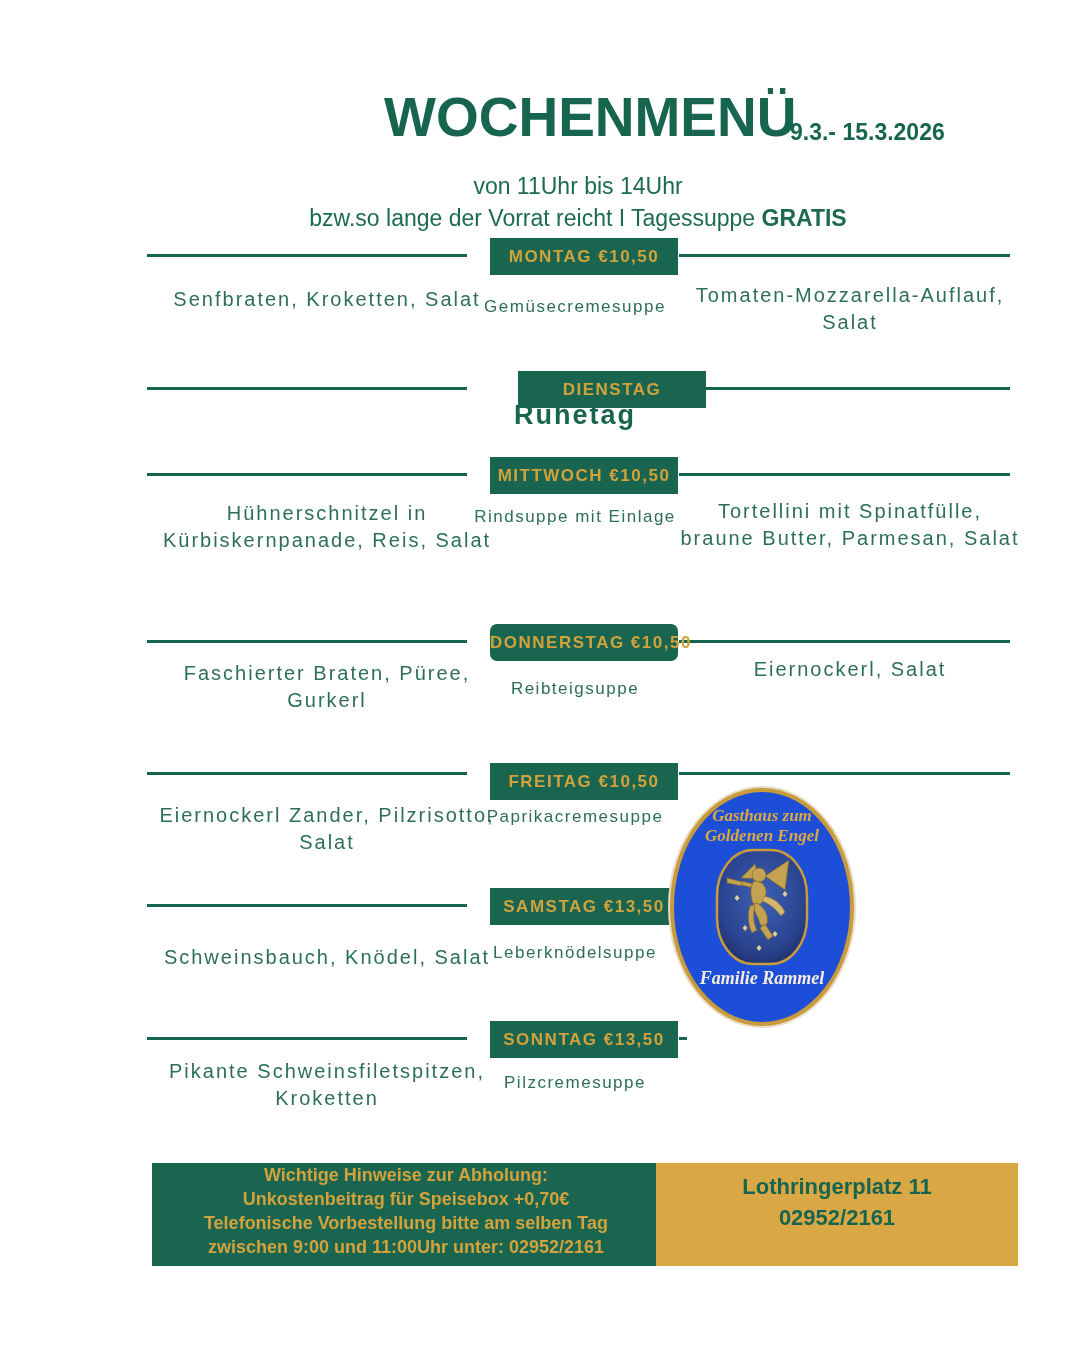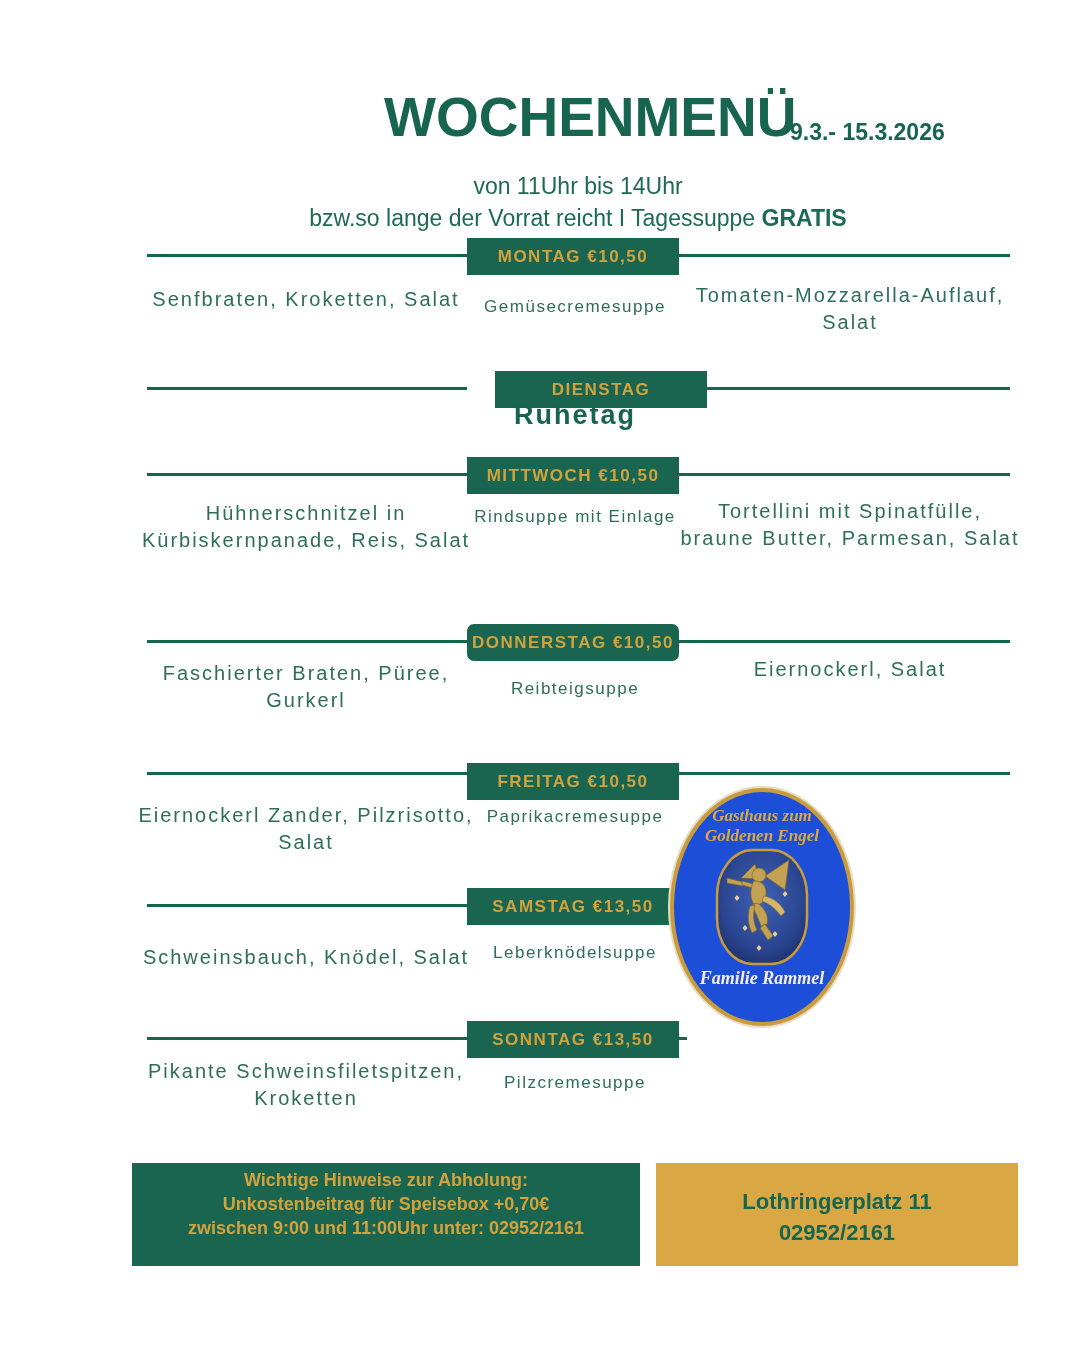--- a/index.html
+++ b/index.html
@@ -16,26 +16,26 @@
     position:absolute;left:790px;top:119px;font-size:23px;font-weight:bold;color:#17654e;
   }
   .subtitle{
     position:absolute;left:578px;transform:translateX(-50%);white-space:nowrap;
     font-size:23px;color:#1d6a52;
   }
   .subtitle b{font-weight:bold;}
   
   .rule{position:absolute;height:3px;background:#17654e;}
   .banner{
-    position:absolute;left:467px;width:212px;height:37px;line-height:37px;
+    position:absolute;left:490px;width:188px;height:37px;line-height:37px;
     background:#1a6550;color:#d2a23c;font-size:17px;font-weight:bold;
     letter-spacing:1.5px;text-align:center;white-space:nowrap;
   }
   .dish{
-    position:absolute;left:128px;width:356px;text-align:center;
+    position:absolute;left:149px;width:356px;text-align:center;
     font-size:20px;letter-spacing:2px;line-height:1.35;color:#2d6e59;
   }
   .soup{
     position:absolute;left:465px;width:220px;text-align:center;
     font-size:17px;letter-spacing:1.5px;line-height:1.3;color:#2d6e59;
   }
   .dish-right{
     position:absolute;left:680px;width:340px;text-align:center;
     font-size:20px;letter-spacing:2px;line-height:1.35;color:#2d6e59;
   }
@@ -57,29 +57,29 @@
   .logo-line.l1{top:14px;}
   .logo-line.l2{top:34px;}
   .logo-family{
     position:absolute;left:0;width:100%;top:176px;text-align:center;
     font-family:"Liberation Serif",serif;font-style:italic;font-weight:bold;
     font-size:18px;color:#f6eedb;
   }
   .logo-art{position:absolute;left:50%;top:56px;transform:translateX(-50%);}
   
   .notice-box{
-    position:absolute;left:132px;top:1163px;width:508px;height:103px;
+    position:absolute;left:152px;top:1163px;width:508px;height:103px;
     background:#1a6550;color:#d2a23c;text-align:center;
-    font-size:18px;font-weight:bold;line-height:24px;padding-top:5px;box-sizing:border-box;
+    font-size:18px;font-weight:bold;line-height:24px;box-sizing:border-box;
     white-space:nowrap;
   }
   .address-box{
     position:absolute;left:656px;top:1163px;width:362px;height:103px;
     background:#d9a844;color:#17654e;text-align:center;
-    font-size:22px;font-weight:bold;line-height:31px;padding-top:23px;box-sizing:border-box;
+    font-size:22px;font-weight:bold;line-height:31px;padding-top:8px;box-sizing:border-box;
   }
 </style>
 </head>
 <body>
 
 <div id="poster">
 
   <div class="title">WOCHENMENÜ</div>
   <div class="date-range">9.3.- 15.3.2026</div>
   <div class="subtitle" style="top:173px;">von 11Uhr bis 14Uhr</div>
@@ -160,20 +160,21 @@
         <polygon points="60,83 62.5,86 60,89 57.5,86"></polygon>
         <polygon points="44,97 46.5,100 44,103 41.5,100"></polygon>
       </g>
     </svg>
     <div class="logo-family">Familie Rammel</div>
   </div>
 
   <div class="notice-box">
     <div>Wichtige Hinweise zur Abholung:</div>
     <div>Unkostenbeitrag für Speisebox +0,70€</div>
+    <div>Telefonische Vorbestellung bitte am selben Tag</div>
     <div>zwischen 9:00 und 11:00Uhr unter: 02952/2161</div>
   </div>
   <div class="address-box">
     <div>Lothringerplatz 11</div>
     <div>02952/2161</div>
   </div>
 
 </div>
 
 </body></html>

